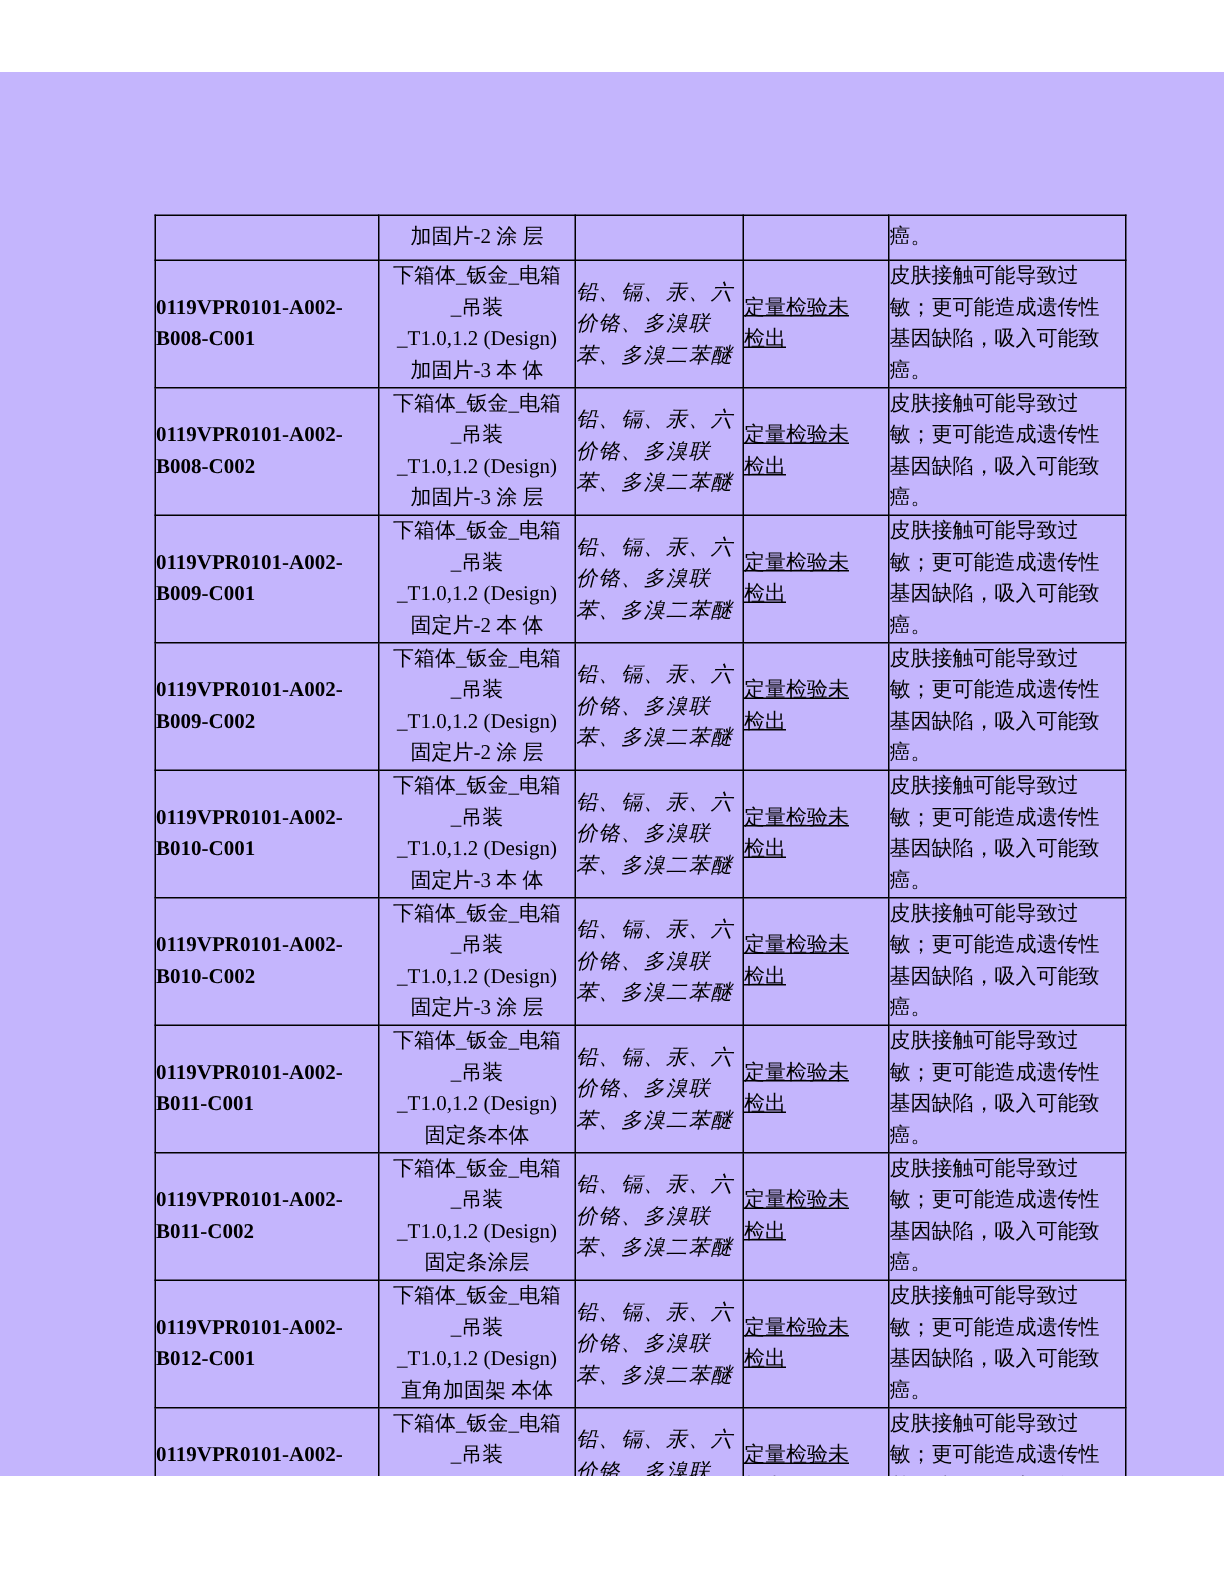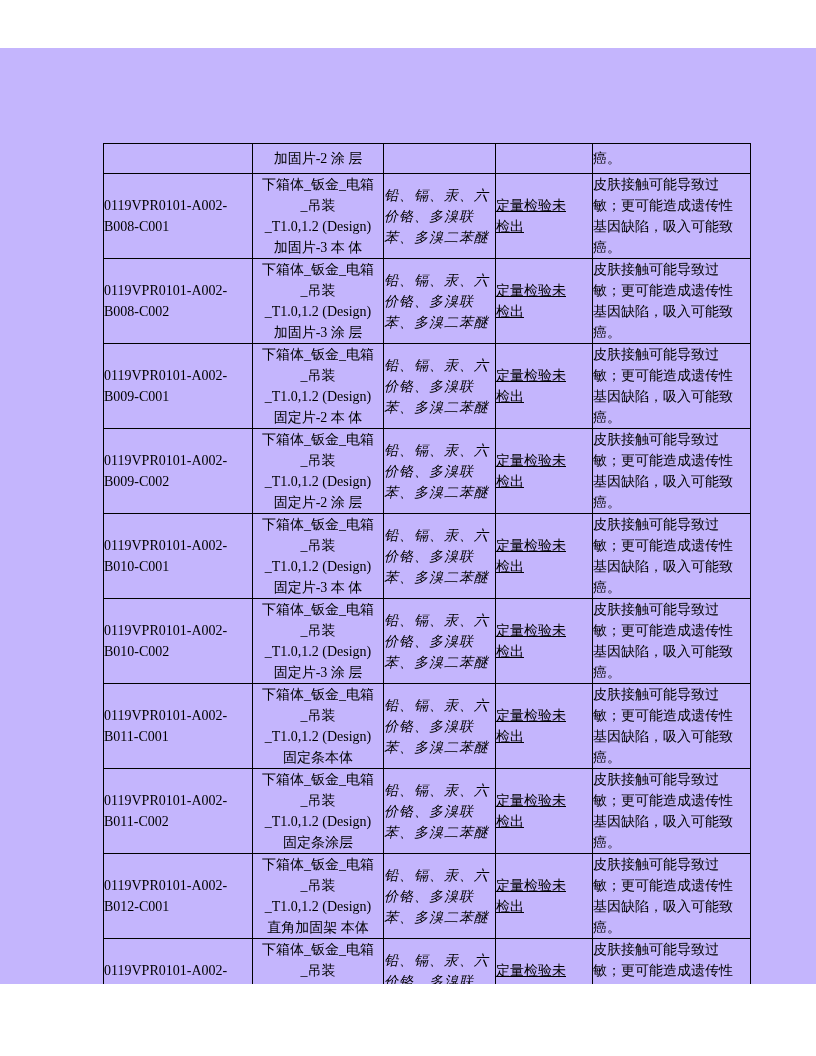--- a/index.html
+++ b/index.html
@@ -26,21 +26,21 @@
     padding: 0;
     vertical-align: middle;
     overflow: hidden;
     white-space: pre;
     font-size: 14px;
     line-height: 21px;
     color: #000000;
   }
   tr.row-partial { height: 30px; }
   tr.row-full { height: 84px; }
-  td.c1 { padding-left: 7px; font-size: 15px; line-height: 24px; }
+  td.c1 { padding-left: 7px; font-size: 15px; line-height: 24px; font-weight: bold; }
   td.c2 { text-align: center; line-height: 21px; }
   td.c3 { padding-left: 6px; line-height: 22px; letter-spacing: 1px; font-style: italic; }
   td.c4 { padding-left: 6px; line-height: 23px; text-decoration: underline; }
   td.c5 { padding-left: 6px; line-height: 21px; }
   .footer {
     position: absolute;
     top: 971px;
     left: 0;
     width: 816px;
     text-align: center;

